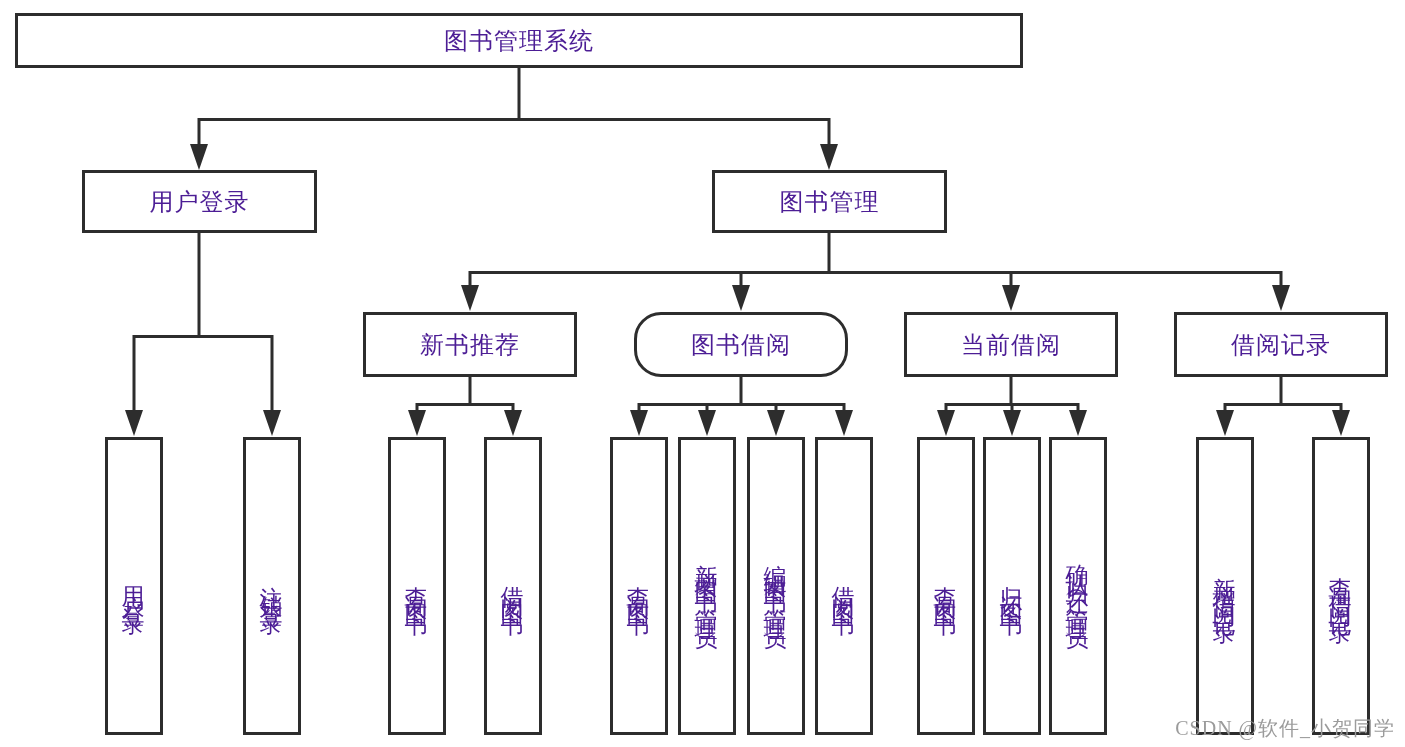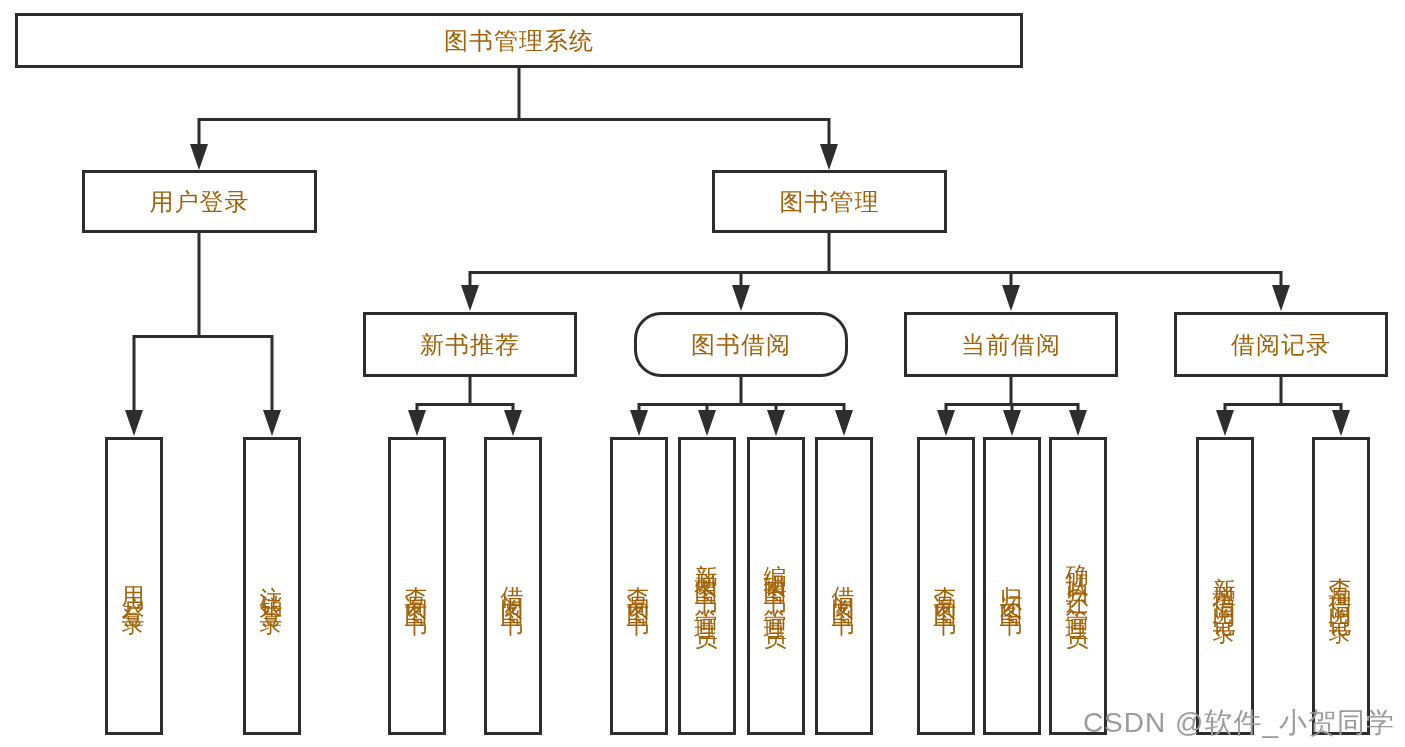--- a/index.html
+++ b/index.html
@@ -5,31 +5,31 @@
   html,body { margin:0; padding:0; background:#fff; }
   .canvas {
     position:relative; width:1405px; height:747px; background:#ffffff;
     font-family:"Liberation Sans", sans-serif; overflow:hidden;
   }
   svg.wires { position:absolute; left:0; top:0; width:1405px; height:747px; }
   .node {
     position:absolute; box-sizing:border-box;
     border:3px solid #2d2d2d; background:#ffffff;
     display:flex; align-items:center; justify-content:center;
-    color:#a16207;
+    color:#4c1d95;
   }
   .h { font-size:24px; letter-spacing:1px; }
   .v {
     writing-mode:vertical-rl; text-orientation:mixed;
     font-size:23px; letter-spacing:9px; padding:8px 0;
   }
   .watermark {
     position:absolute; right:10px; bottom:5px;
-    font-size:28px; color:#9b9b9b; letter-spacing:1px; z-index:5;
-    font-family:Liberation Sans, sans-serif;
+    font-size:20px; color:#9b9b9b; letter-spacing:1px; z-index:5;
+    font-family:Liberation Serif, serif;
   }
 </style>
 </head>
 <body>
 
 <div class="canvas">
 
   <svg class="wires" viewBox="0 0 1405 747">
     <g stroke="#2d2d2d" stroke-width="3" fill="none">
       <path d="M519 68 V119 M197.5 119.5 H830.5 M199 119 V146 M829 119 V146"></path>

